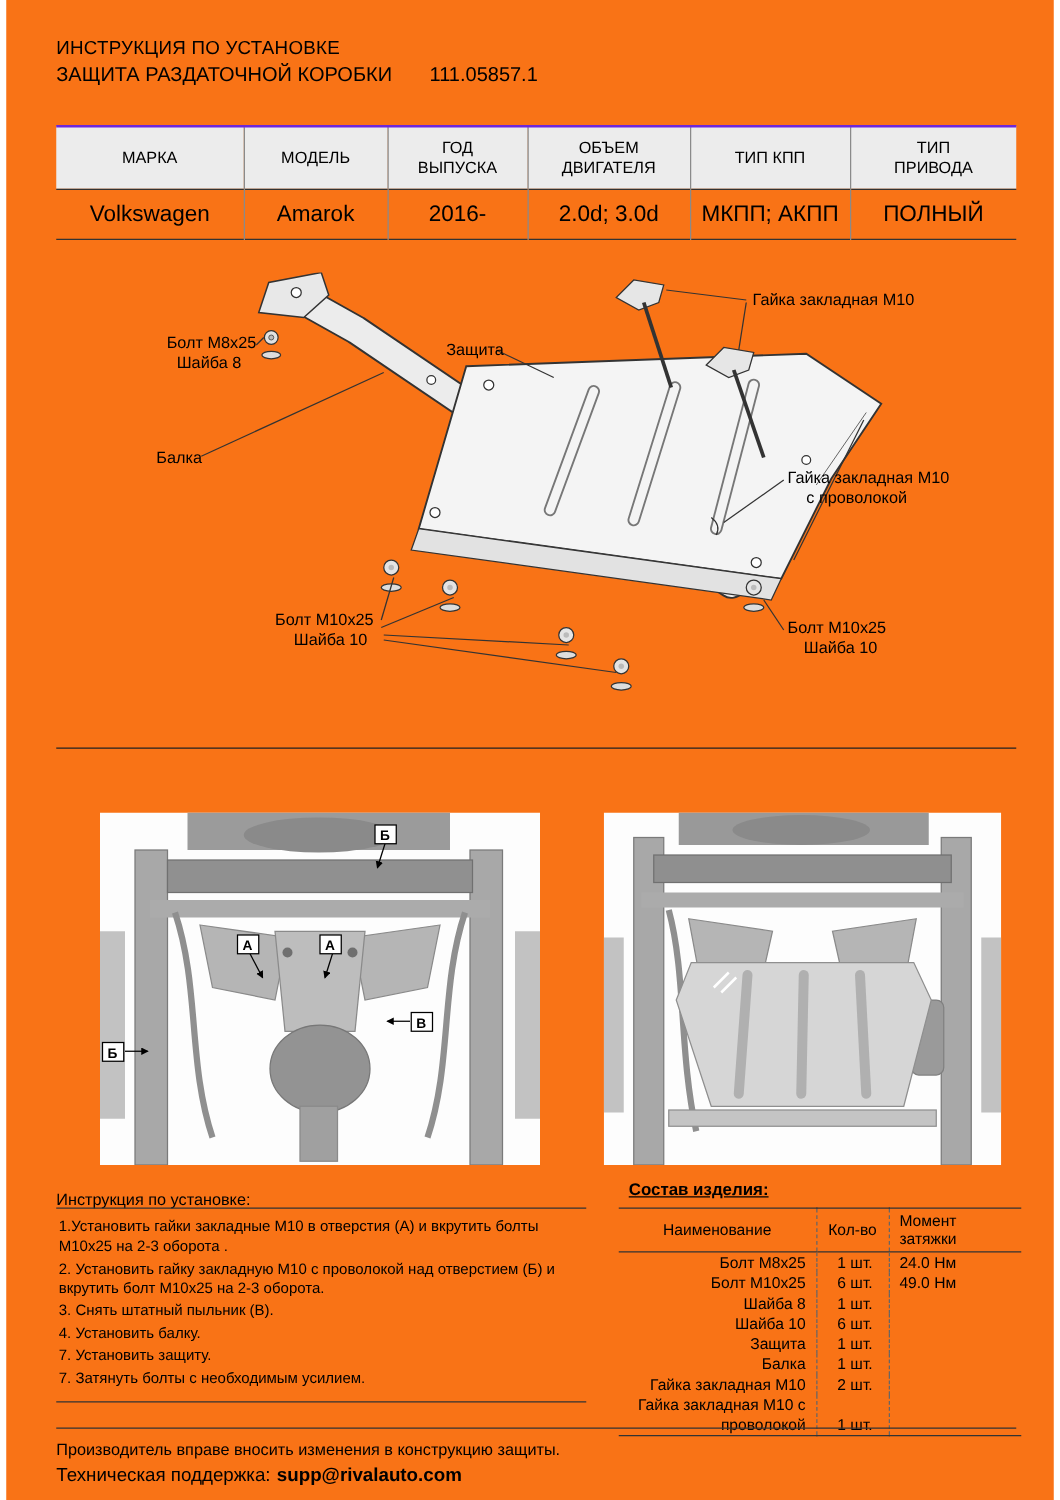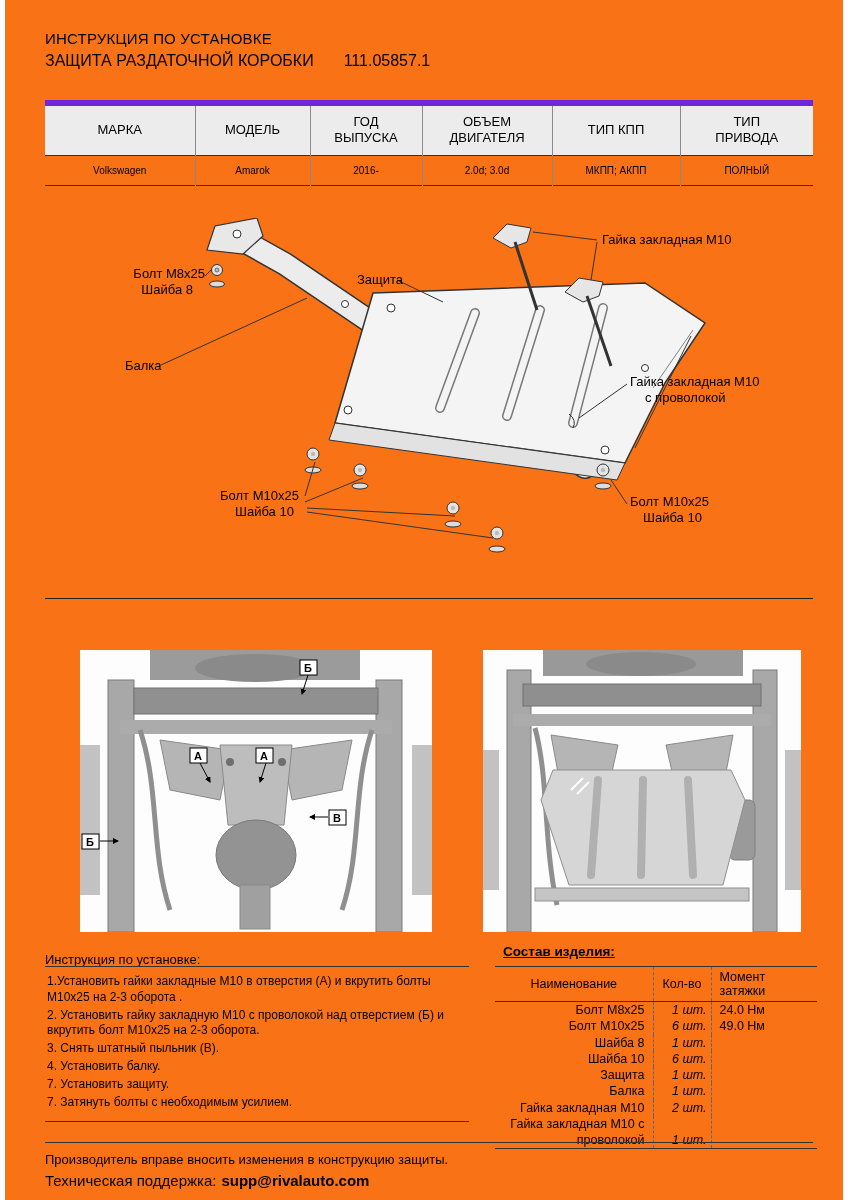--- a/index.html
+++ b/index.html
@@ -9,24 +9,24 @@
   
   .hdr { position:absolute; left:40px; top:30px; }
   .hdr-l1 { font-size:15px; letter-spacing:.2px; }
   .hdr-l2 { font-size:16px; font-weight:normal; margin-top:5px; }
   .hdr-l2 .pn { margin-left:30px; }
 
   
   table.spec { position:absolute; left:40px; top:100px; width:768px; border-collapse:collapse; }
   table.spec th, table.spec td { border-left:1px solid #8a8a8a; text-align:center; font-weight:normal; }
   table.spec th:first-child, table.spec td:first-child { border-left:none; }
-  table.spec thead tr { background:#ececec; border-top:6px solid #6d28d9; border-bottom:1px solid #333; }
+  table.spec thead tr { background:#ececec; border-top:2px solid #6d28d9; border-bottom:1px solid #333; }
   table.spec tbody tr { border-bottom:1px solid #333; }
   table.spec th { font-size:13px; padding:8px 4px; white-space:pre-line; line-height:1.25; height:50px; vertical-align:middle; }
-  table.spec td { font-size:10px; padding:9px 4px; }
+  table.spec td { font-size:18px; padding:9px 4px; }
 
   
   .diagram { position:absolute; left:40px; top:218px; }
   svg text { font-family:"Liberation Sans","DejaVu Sans",sans-serif; font-size:13px; fill:#000; }
 
   .rule { position:absolute; left:40px; width:768px; border-top:1.5px solid #222; }
   .rule.mid { top:598px; }
   .rule.foot { top:1142px; border-top:1px solid #333; }
 
   
@@ -38,21 +38,21 @@
   
   .inst-h { position:absolute; left:40px; top:952px; font-size:13px; font-weight:normal; }
   .inst-box { position:absolute; left:40px; top:966px; width:424px; border-top:1px solid #333; border-bottom:1px solid #333; padding:7px 2px 8px 2px; }
   .inst-box .step { font-size:12px; line-height:1.32; margin-bottom:2px; }
 
   .parts-h { position:absolute; left:498px; top:944px; font-size:13.5px; font-weight:bold; text-decoration:underline; }
   table.parts { position:absolute; left:490px; top:966px; width:322px; border-collapse:collapse; border-top:1px solid #333; border-bottom:1px solid #333; }
   table.parts th { font-size:12.5px; font-weight:normal; padding:3px 4px; border-bottom:1px solid #333; text-align:center; }
   table.parts td { font-size:12.5px; padding:0 4px; line-height:1.3; vertical-align:bottom; }
   table.parts td.p-name { text-align:right; padding-right:8px; }
-  table.parts td.p-qty  { text-align:right; padding-left:8px;font-style:italic; }
+  table.parts td.p-qty  { text-align:center; padding-left:8px; }
   table.parts th.c2, table.parts td.c2 { border-left:1px dashed #666; }
   table.parts th.c3, table.parts td.c3 { border-left:1px dashed #666; text-align:left; padding-left:8px; }
 
   
   .foot-l1 { position:absolute; left:40px; top:1152px; font-size:13px; }
   .foot-l2 { position:absolute; left:40px; top:1172px; font-size:15px; }
   .foot-l2 b { margin-left:5px; }
 </style>
 </head>
 <body>

